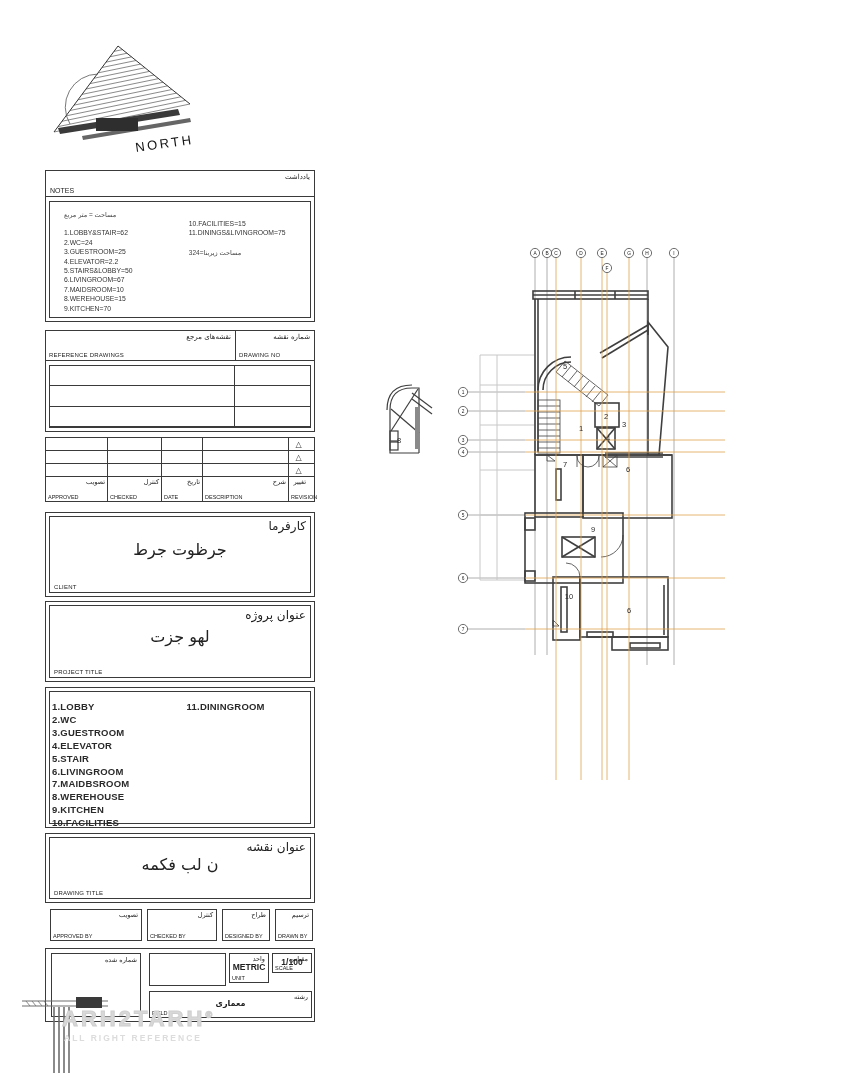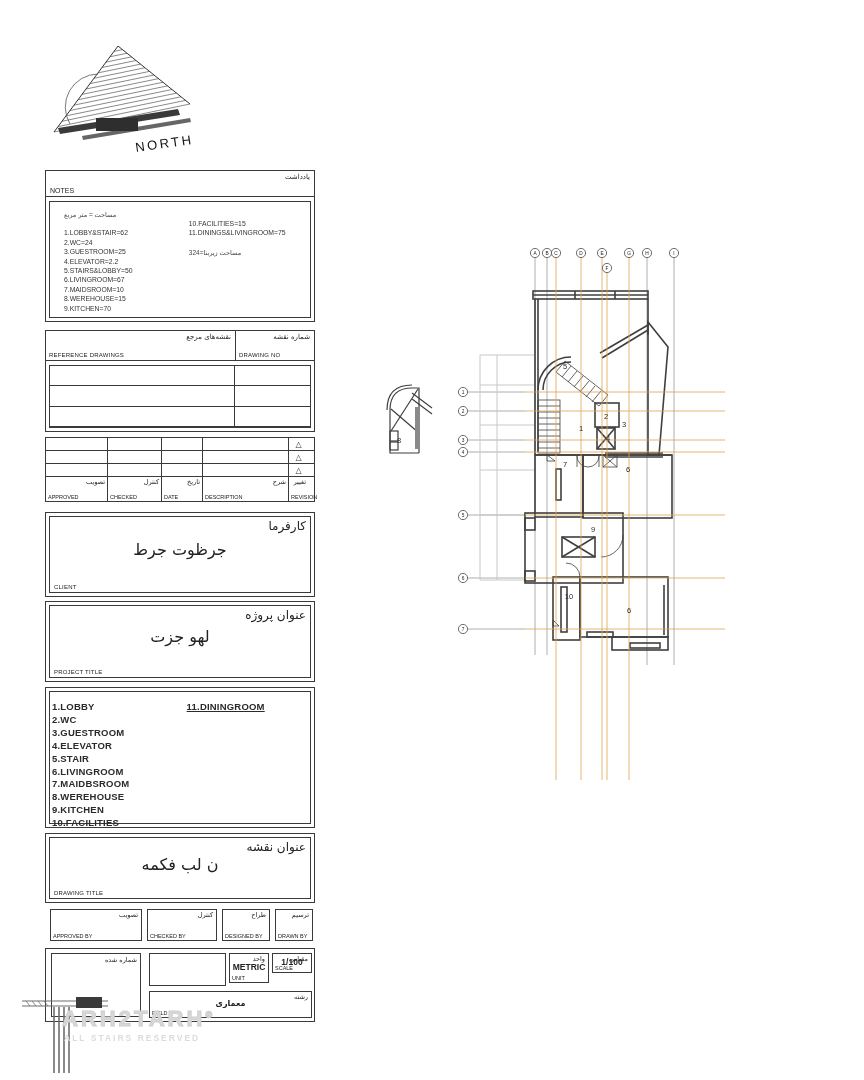--- a/index.html
+++ b/index.html
@@ -48,21 +48,21 @@
 
   
   .label-box .inner { position:absolute; left:3px; right:3px; top:3px; bottom:3px; border:1px solid #3a3a3a; }
   .label-box .fa-corner { position:absolute; top:2px; right:4px; font-size:12px; }
   .label-box .value { position:absolute; left:0; right:0; top:38%; text-align:center; font-size:16px; color:#222; font-family:"DejaVu Sans", sans-serif; direction:rtl; transform:translateY(-30%); }
   .label-box .en-corner { position:absolute; bottom:2px; left:4px; font-size:6px; }
 
   
   .legend-inner { position:absolute; left:3px; right:3px; top:3px; bottom:3px; border:1px solid #3a3a3a; display:flex; padding:9px 4px 0 2px; }
   .legend-inner .lcol { width:53%; font-size:9.5px; line-height:12.9px; font-weight:bold; color:#2a2a2a; letter-spacing:.2px; }
-  .legend-inner .lcol.r { width:47%; font-weight:bold;text-decoration:underline; }
+  .legend-inner .lcol.r { width:47%; font-weight:bold; }
 
   
   .sig-wrap { display:flex; gap:5px; padding:2px 0 2px 5px; height:100%; }
   .sig-box { position:relative; border:1px solid #3a3a3a; height:32px; background:#fff; }
   .sig-box .fa { position:absolute; top:1px; right:3px; font-size:6.5px; }
   .sig-box .en { position:absolute; bottom:1px; left:2px; font-size:5.5px; white-space:nowrap; }
 
   
   .foot-left { position:absolute; left:5px; top:4px; width:90px; height:64px; border:1px solid #3a3a3a; }
   .foot-left .fa { position:absolute; top:2px; right:3px; font-size:6.5px; }
@@ -310,21 +310,21 @@
     <g stroke="#6e6e6e" stroke-width="1.6">
       <line x1="34" y1="22" x2="34" y2="88"></line>
         <line x1="39" y1="22" x2="39" y2="88"></line>
       <line x1="44" y1="22" x2="44" y2="88"></line>
         <line x1="49" y1="22" x2="49" y2="88"></line>
     </g>
   </svg>
   <div class="wm-brand">
     <span>ARH2TARH</span><sup>®</sup>
   </div>
-  <div class="wm-tag">ALL STAIRS RESERVED</div>
+  <div class="wm-tag">ALL RIGHT REFERENCE</div>
 
   <svg id="plan-svg" style="position:absolute;left:375px;top:235px" width="380" height="560" viewBox="0 0 380 560">
 
     <g id="grid-g">
         <line x1="160" y1="23" x2="160" y2="420" stroke="#9a9a9a" stroke-width="0.8"></line>
         <line x1="172" y1="23" x2="172" y2="420" stroke="#9a9a9a" stroke-width="0.8"></line>
         <line x1="272" y1="23" x2="272" y2="430" stroke="#9a9a9a" stroke-width="0.8"></line>
         <line x1="299" y1="23" x2="299" y2="430" stroke="#9a9a9a" stroke-width="0.8"></line>
         <line x1="93" y1="157" x2="150" y2="157" stroke="#9a9a9a" stroke-width="0.8"></line>
         <line x1="93" y1="176" x2="150" y2="176" stroke="#9a9a9a" stroke-width="0.8"></line>

